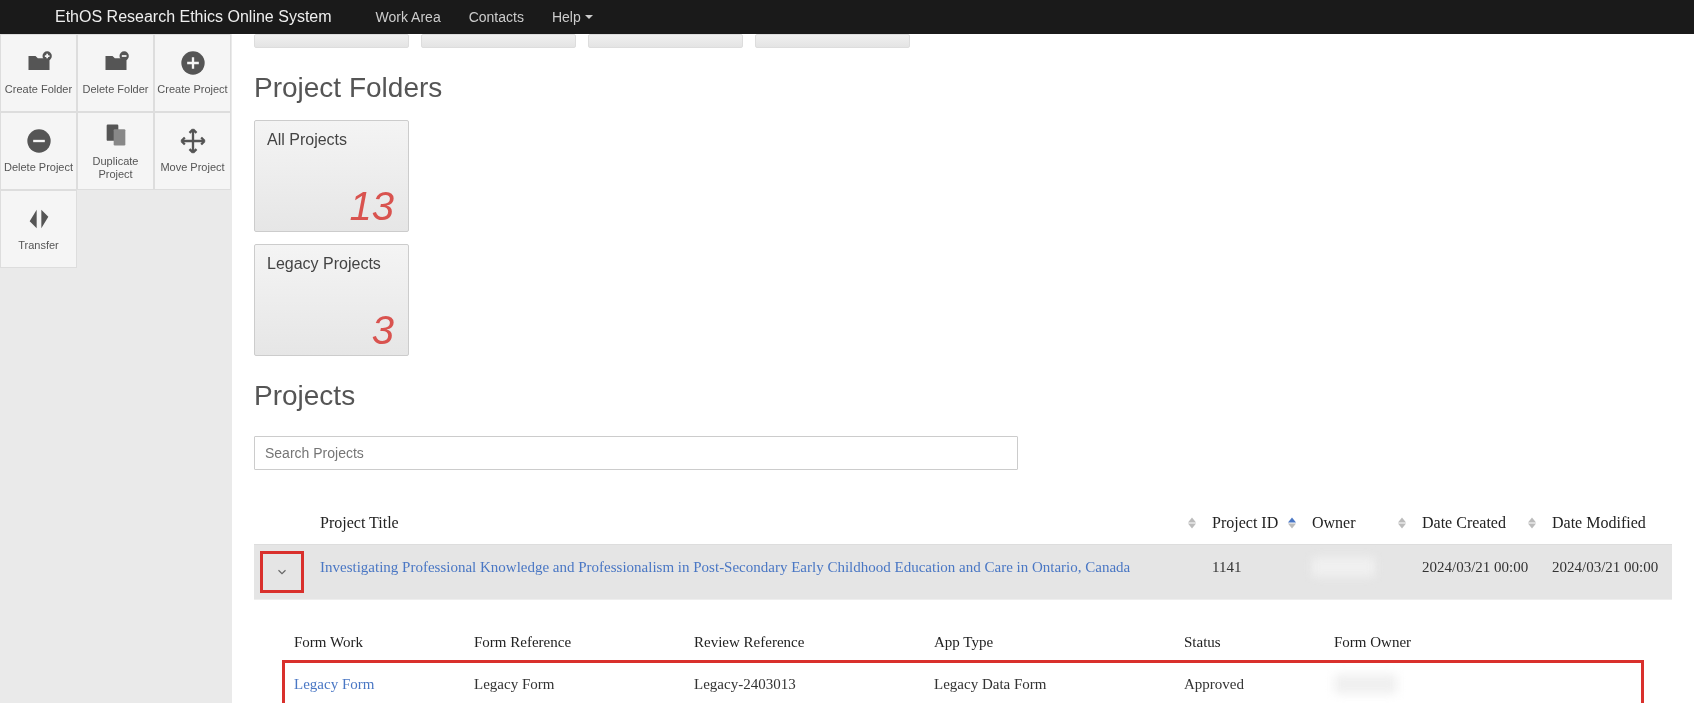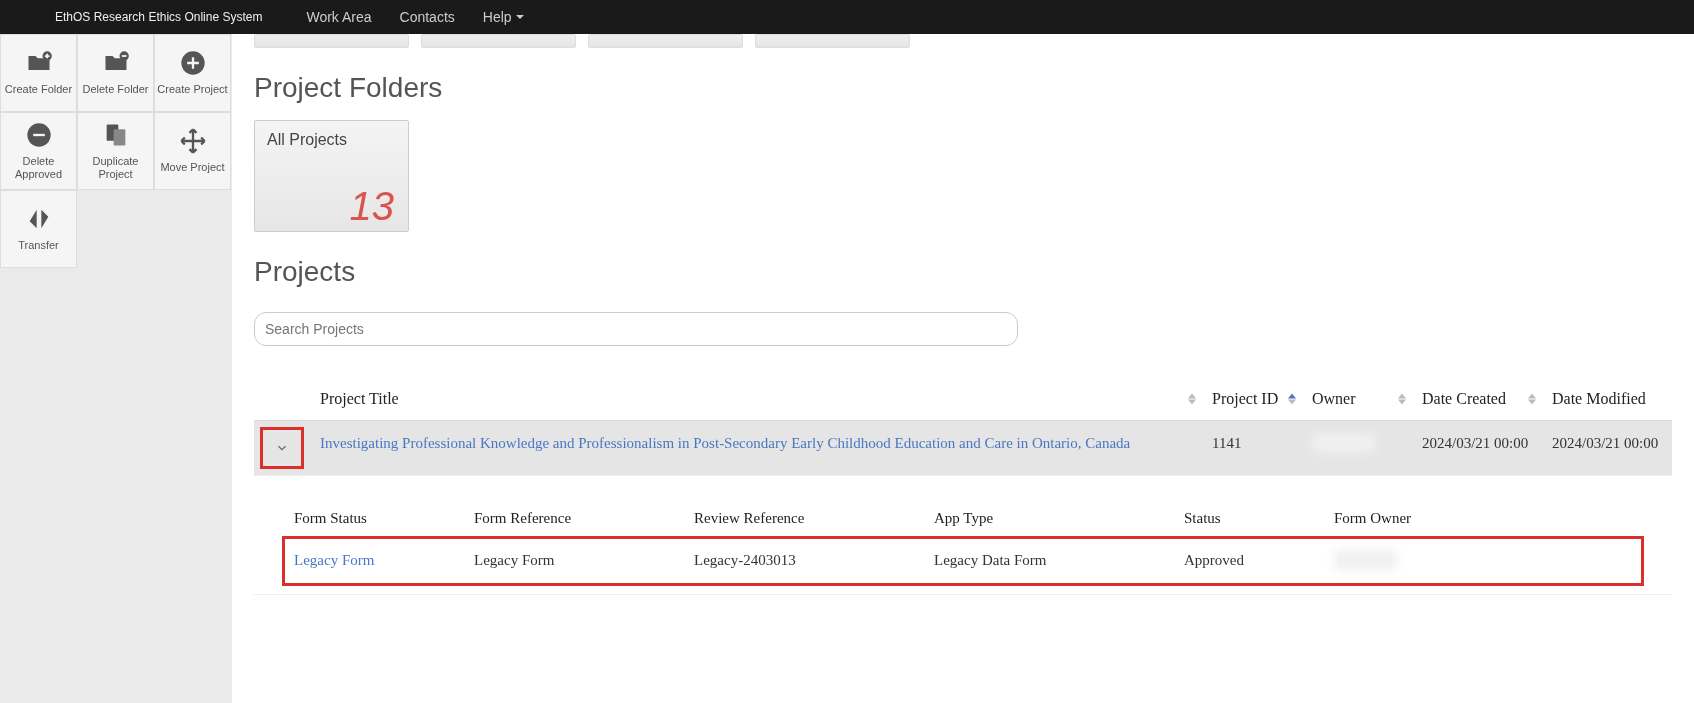--- a/index.html
+++ b/index.html
@@ -7,21 +7,21 @@
     
     .navbar {
       background: #1a1a1a;
       color: #fff;
       height: 34px;
       display: flex;
       align-items: center;
       padding: 0 20px;
     }
     .navbar-brand {
-      font-size: 12px;
+      font-size: 16px;
       color: #eee;
       margin-left: 35px;
       margin-right: 30px;
     }
     .navbar-item {
       color: #ccc;
       padding: 0 14px;
       font-size: 14px;
       cursor: pointer;
       display: flex;
@@ -95,21 +95,21 @@
       font-weight: 300;
       color: #d9534f;
       font-style: italic;
     }
     
     .search {
       width: 764px;
       max-width: 100%;
       height: 34px;
       border: 1px solid #ccc;
-      border-radius: 12px;
+      border-radius: 1px;
       padding: 6px 10px;
       font-size: 14px;
       color: #555;
       margin-top: 8px;
     }
     
     table.projects { width: 100%; border-collapse: collapse; margin-top: 32px; font-family: Liberation Serif, serif; }
     table.projects th {
       text-align: left;
       font-weight: 400;
@@ -217,21 +217,21 @@
           <circle cx="12" cy="12" r="10"></circle>
           <path d="M7 12h10M12 7v10" stroke="#f5f5f5" stroke-width="2"></path>
         </svg>
       <span>Create Project</span>
     </div>
     <div class="sb-btn">
       <svg class="ico" viewBox="0 0 24 24">
           <circle cx="12" cy="12" r="10"></circle>
           <path d="M7 12h10" stroke="#f5f5f5" stroke-width="2"></path>
         </svg>
-      <span>Delete Approved</span>
+      <span>Delete Project</span>
     </div>
     <div class="sb-btn">
       <svg class="ico" viewBox="0 0 24 24">
           <rect x="4" y="3" width="10" height="14" rx="1"></rect>
           <rect x="10" y="7" width="10" height="14" rx="1" fill="#888"></rect>
         </svg>
       <span>Duplicate Project</span>
     </div>
     <div class="sb-btn">
       <svg class="ico" viewBox="0 0 24 24">
@@ -255,20 +255,24 @@
       <div class="top-ph"></div>
       <div class="top-ph"></div>
       <div class="top-ph"></div>
     </div>
 
     <h2 class="section">Project Folders</h2>
     <div class="folders">
       <div class="folder">
         <div class="folder-title">All Projects</div>
         <div class="folder-count">13</div>
+      </div>
+      <div class="folder">
+        <div class="folder-title">Legacy Projects</div>
+        <div class="folder-count">3</div>
       </div>
     </div>
 
     <h2 class="section">Projects</h2>
     <input class="search" type="text" placeholder="Search Projects" style="">
 
     <table class="projects">
       <thead>
         <tr>
           <th style="width:46px"></th>
@@ -319,21 +323,21 @@
           <td><span class="blur">redacted</span></td>
           <td>2024/03/21 00:00</td>
           <td>2024/03/21 00:00</td>
         </tr>
         <tr>
           <td colspan="6" style="padding:0;">
             <div class="subtable-wrap">
               <table class="subtable">
                 <thead>
                   <tr>
-                    <th style="width:180px">Form Status</th>
+                    <th style="width:180px">Form Work</th>
                     <th style="width:220px">Form Reference</th>
                     <th style="width:240px">Review Reference</th>
                     <th style="width:250px">App Type</th>
                     <th style="width:150px">Status</th>
                     <th>Form Owner</th>
                   </tr>
                 </thead>
                 <tbody>
                   <tr class="sub-highlight">
                     <td><span class="link">Legacy Form</span></td>

